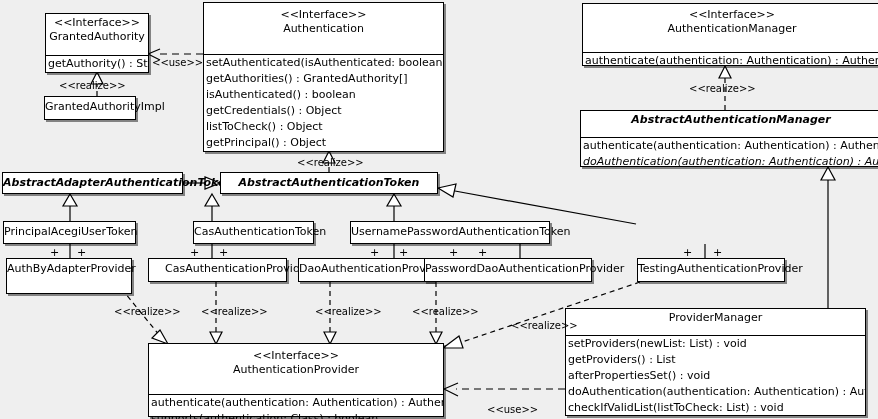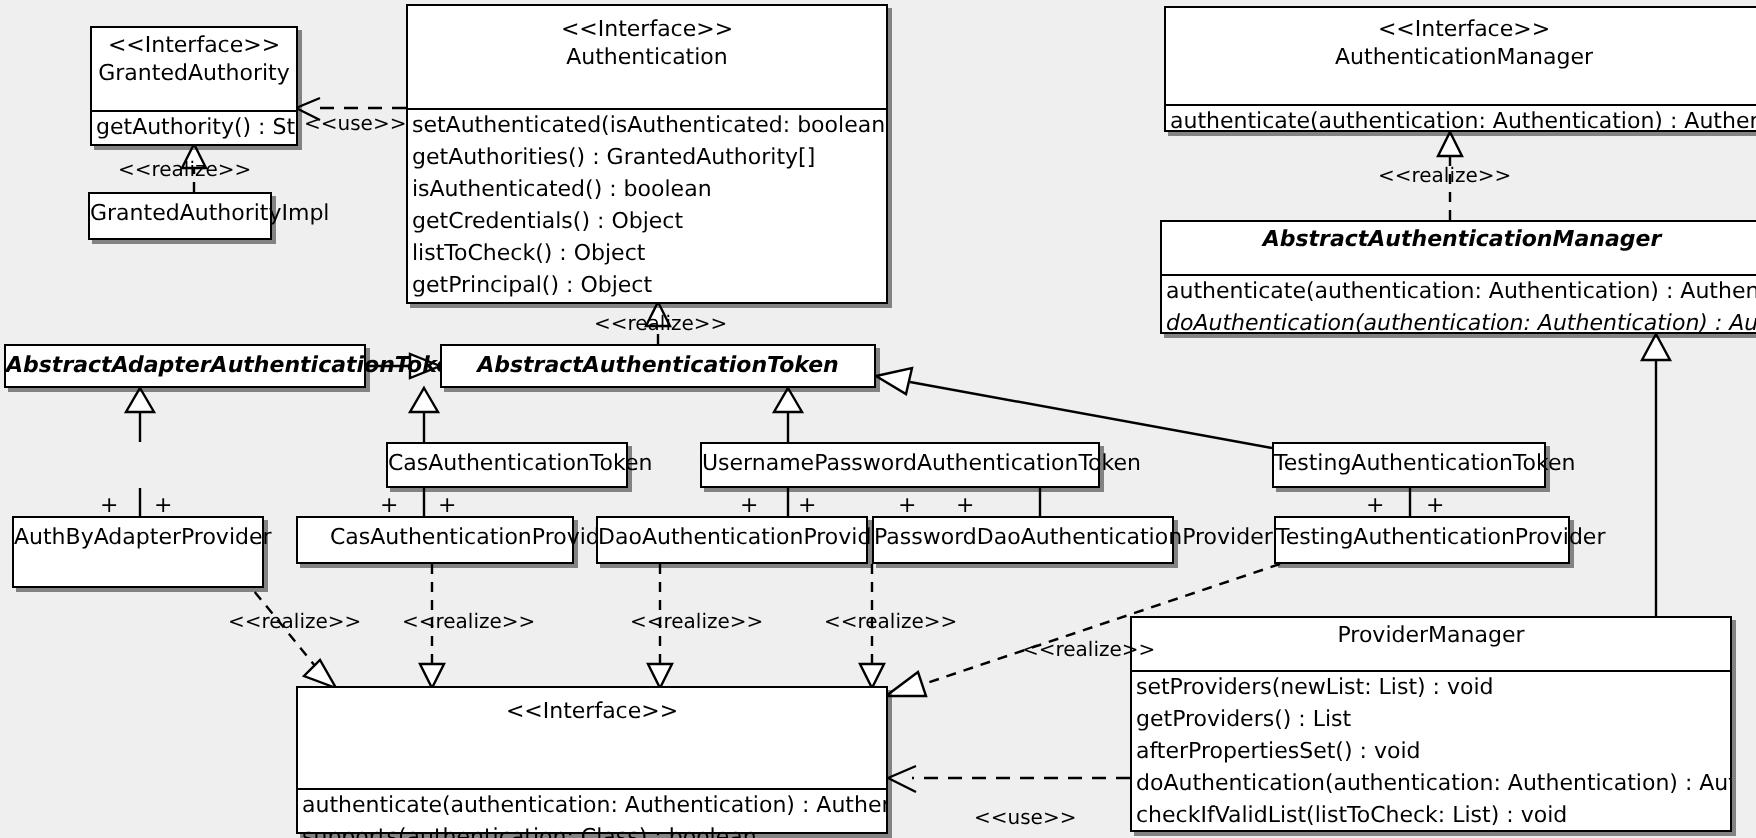--- a/index.html
+++ b/index.html
@@ -212,32 +212,32 @@
   </div>
 
   <div class="uml-box" style="left:2px; top:172px; width:181px; height:22px;">
     <div class="simple-name" style="font-style:italic; font-weight:bold; line-height:20px;">AbstractAdapterAuthenticationToken</div>
   </div>
 
   <div class="uml-box" style="left:220px; top:172px; width:218px; height:22px;">
     <div class="simple-name" style="font-style:italic; font-weight:bold; line-height:20px;">AbstractAuthenticationToken</div>
   </div>
 
+  <div class="uml-box" style="left:3px; top:221px; width:133px; height:23px;">
+    <div class="simple-name">PrincipalAcegiUserToken</div>
+  </div>
 
   <div class="uml-box" style="left:153px; top:221px; width:121px; height:23px;margin-left:40px;">
     <div class="simple-name">CasAuthenticationToken</div>
   </div>
 
   <div class="uml-box" style="left:350px; top:221px; width:200px; height:23px;">
     <div class="simple-name">UsernamePasswordAuthenticationToken</div>
   </div>
 
-  <div class="uml-box" style="left:636px; top:221px; width:137px; height:23px;">
-    <div class="simple-name">TestingAuthenticationToken</div>
-  </div>
 
   <div class="plus-mark" style="left:50px; top:247px;">+</div>
   <div class="plus-mark" style="left:77px; top:247px;">+</div>
   <div class="plus-mark" style="left:190px; top:247px;">+</div>
   <div class="plus-mark" style="left:219px; top:247px;">+</div>
   <div class="plus-mark" style="left:370px; top:247px;">+</div>
   <div class="plus-mark" style="left:399px; top:247px;">+</div>
   <div class="plus-mark" style="left:449px; top:247px;">+</div>
   <div class="plus-mark" style="left:478px; top:247px;">+</div>
   <div class="plus-mark" style="left:683px; top:247px;">+</div>
@@ -248,31 +248,32 @@
   </div>
 
   <div class="uml-box" style="left:148px; top:258px; width:139px; height:24px;padding-left:16px;">
     <div class="simple-name">CasAuthenticationProvider</div>
   </div>
 
   <div class="uml-box" style="left:298px; top:258px; width:136px; height:24px;">
     <div class="simple-name">DaoAuthenticationProvider</div>
   </div>
 
-  <div class="uml-box" style="left:436px; top:258px; width:151px; height:24px;">
+  <div class="uml-box" style="left:424px; top:258px; width:168px; height:24px;">
     <div class="simple-name">PasswordDaoAuthenticationProvider</div>
   </div>
 
   <div class="uml-box" style="left:637px; top:258px; width:148px; height:24px;">
     <div class="simple-name">TestingAuthenticationProvider</div>
   </div>
 
   <div class="uml-box" style="left:148px; top:343px; width:296px; height:74px;">
     <div class="uml-head with-body" style="height:42px; padding-top:5px;">
       <span class="stereo">&lt;&lt;Interface&gt;&gt;</span>
+      <span class="cname">AuthenticationProvider</span>
     </div>
     <div class="uml-body">
       <div class="member">authenticate(authentication: Authentication) : Authentication</div>
       <div class="member">supports(authentication: Class) : boolean</div>
     </div>
   </div>
 
   <div class="uml-box" style="left:565px; top:308px; width:301px; height:108px;">
     <div class="uml-head with-body" style="height:21px; padding-top:2px;">
       <span class="cname">ProviderManager</span>

